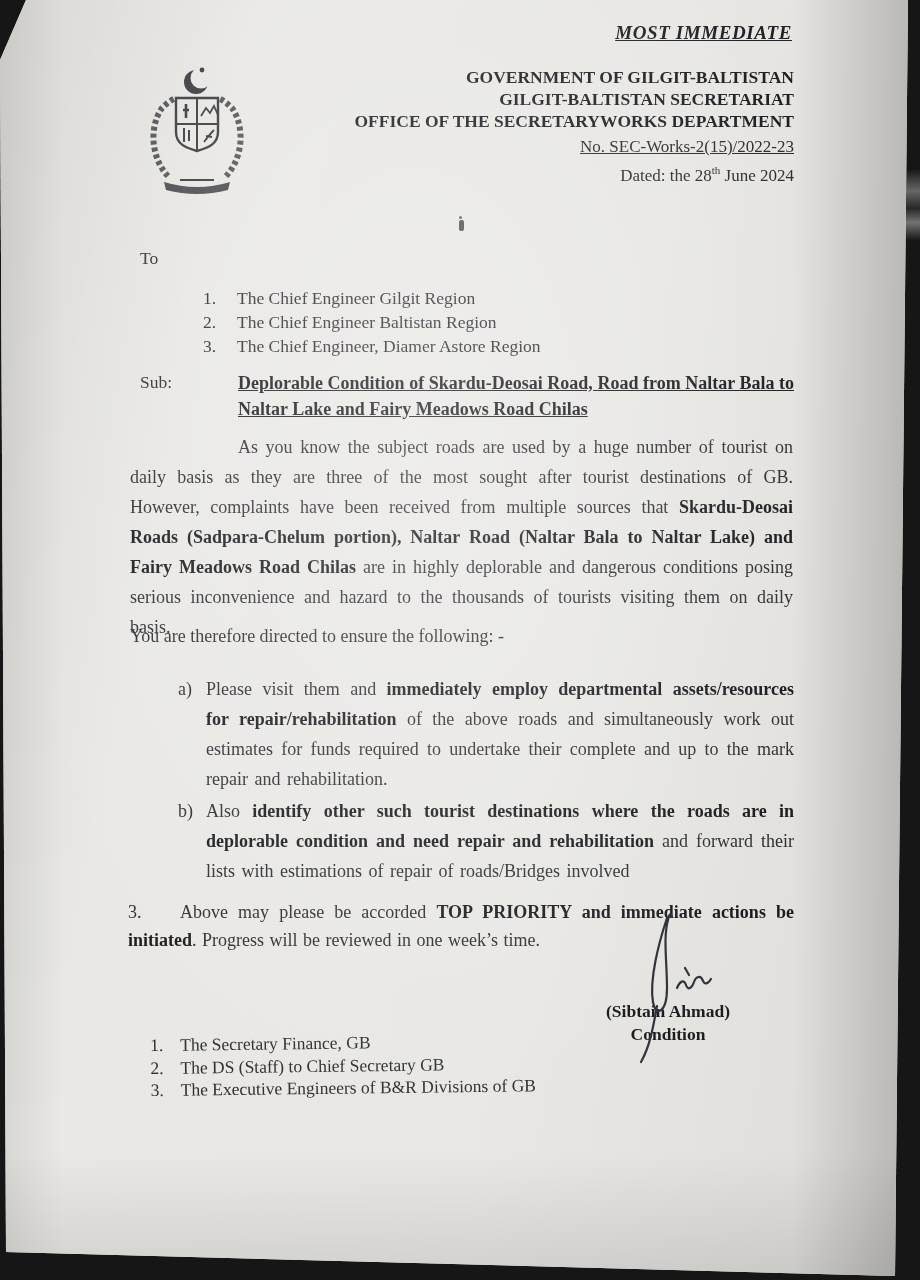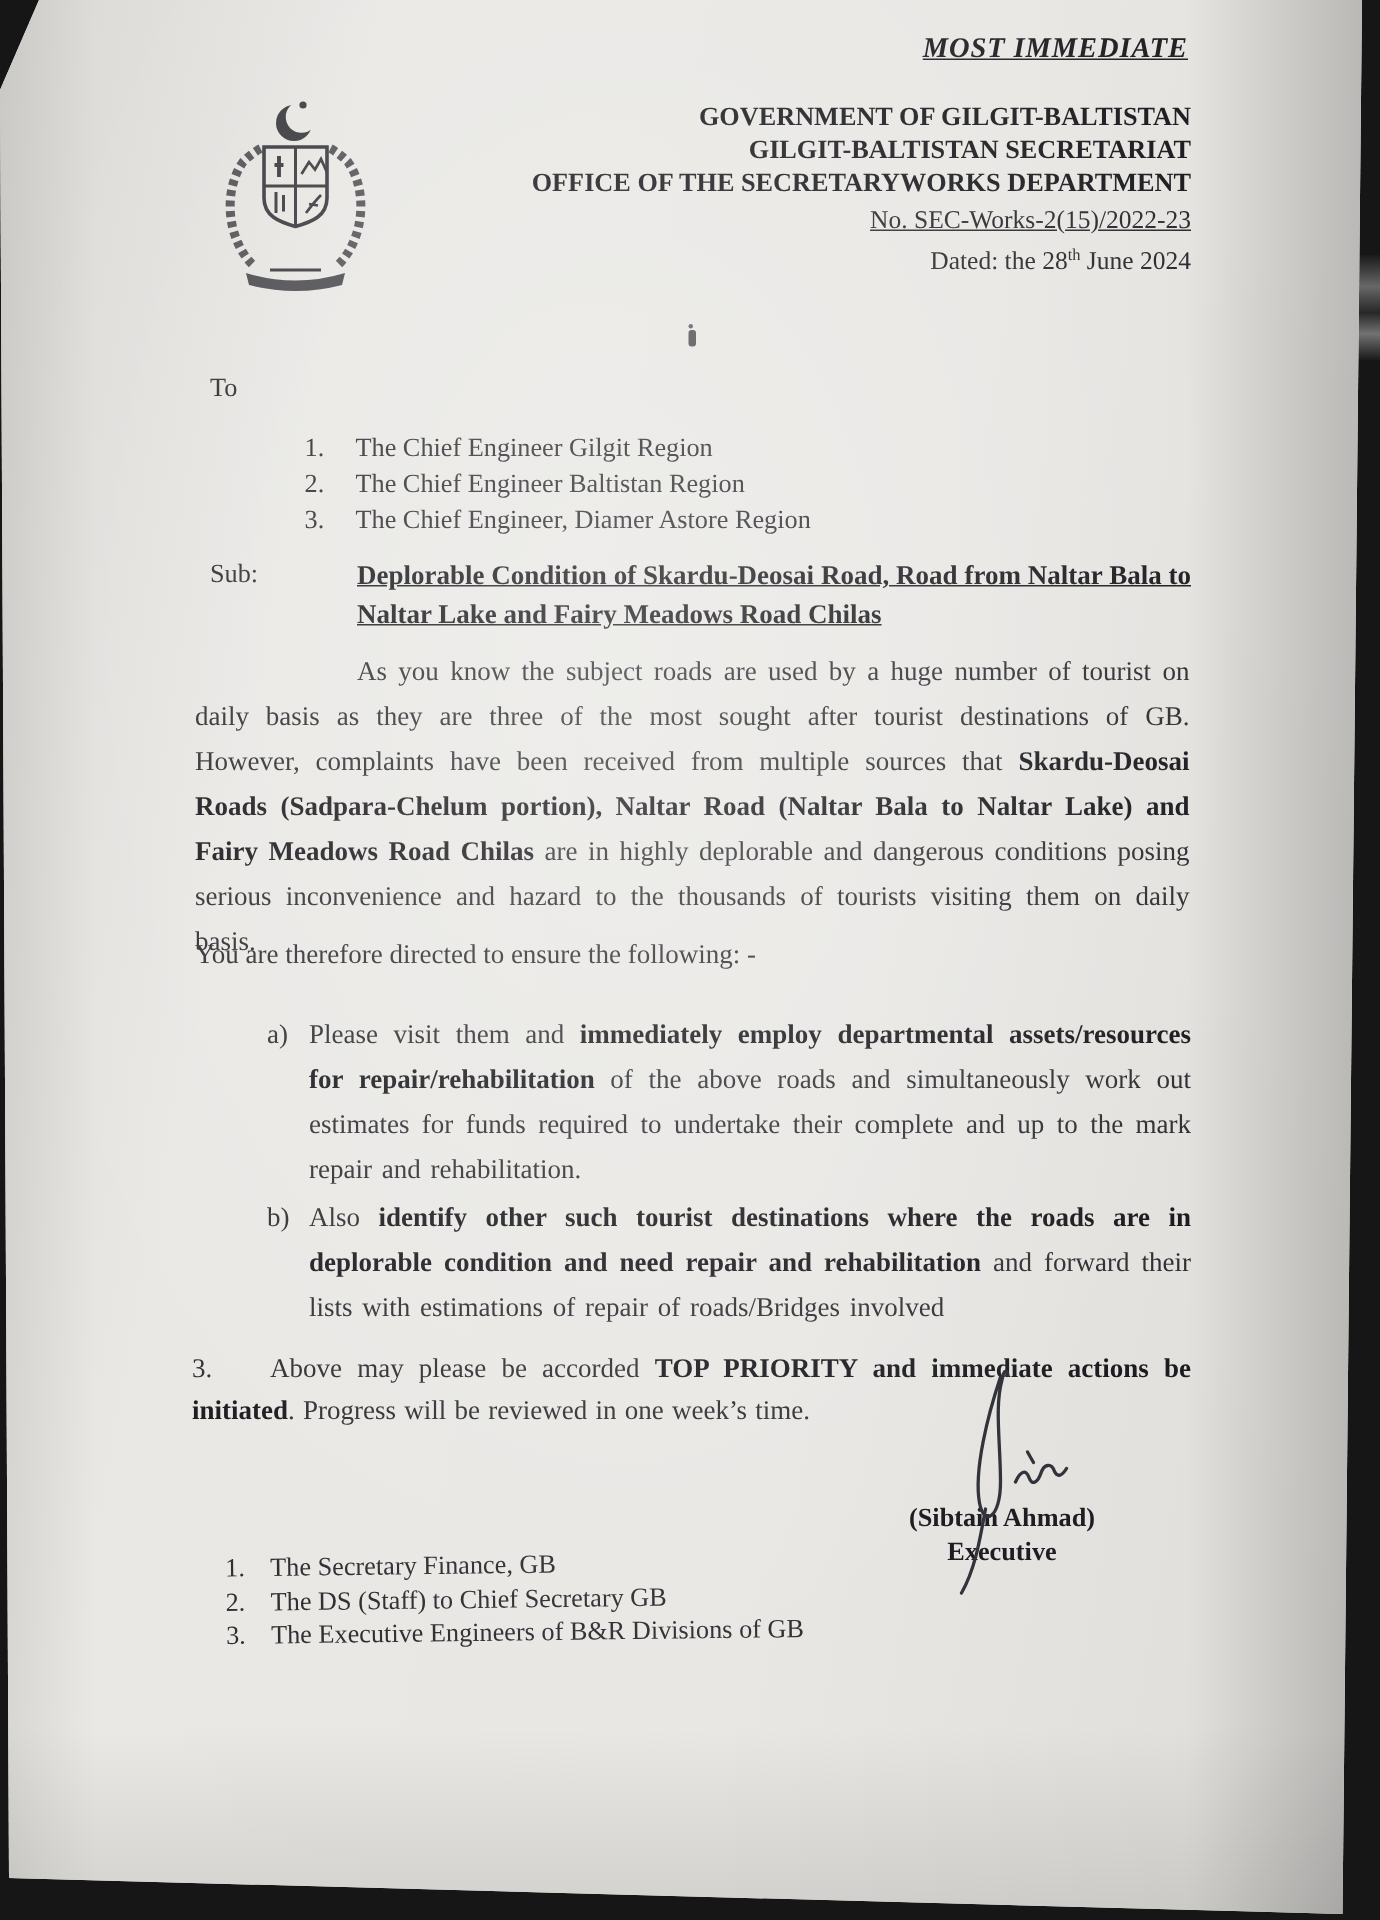--- a/index.html
+++ b/index.html
@@ -184,21 +184,21 @@
       <g fill="none" stroke="#33333c" stroke-width="2.2" stroke-linecap="round">
         <path d="M62 28 C 54 52, 44 90, 48 112 C 51 128, 62 122, 62 98 C 62 72, 58 48, 63 30 C 64 24, 66 22, 67 27"></path>
         <path d="M52 116 C 48 138, 45 156, 36 172"></path>
         <path d="M72 98 c 3 -7, 7 -9, 9 -3 c 2 6, 6 3, 8 -3 c 2 -6, 7 -7, 9 -1 c 2 4, 5 3, 8 -2"></path>
         <path d="M80 78 l 4 7"></path>
       </g>
     </svg>
 
     <div class="sig-block">
       <div>(Sibtain Ahmad)</div>
-      <div>Executive</div>
+      <div>Condition</div>
     </div>
 
     <div class="cc-list">
       <div class="row">
         <span class="num">1.</span>
         <span>The Secretary Finance, GB</span>
       </div>
       <div class="row">
         <span class="num">2.</span>
         <span>The DS (Staff) to Chief Secretary GB</span>

